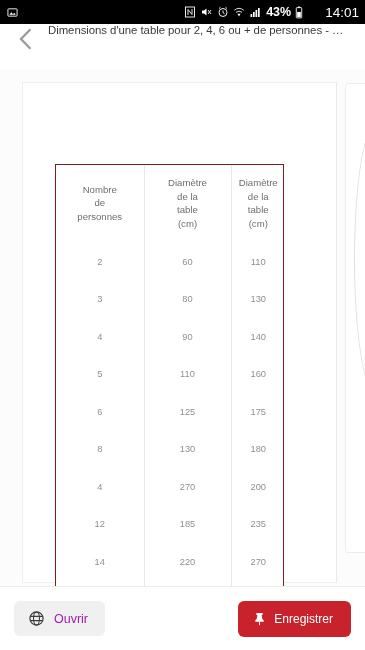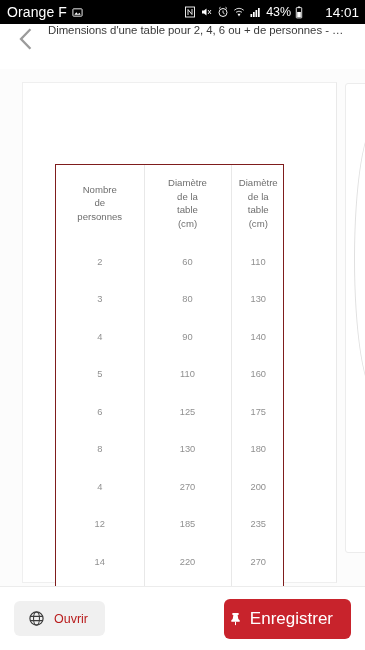--- a/index.html
+++ b/index.html
@@ -20,21 +20,21 @@
     align-items:center;
     justify-content:space-between;
     padding:0 6px 0 7px;
     font-size:13px;
   }
   .sb-left{ display:flex; align-items:center; gap:5px; }
   .sb-carrier{ font-size:14px; letter-spacing:.1px; }
   .sb-right{ display:flex; align-items:center; gap:4px; font-size:12.5px; }
   .sb-ico{ display:inline-block; line-height:0; }
   .sb-clock{ font-size:13.5px; margin-left:18px; }
-  .sb-batt-pct{ font-size:12.5px; }
+  .sb-batt-pct{ font-size:12.5px;font-weight:bold; }
 
   
   .header{
     height:45px;
     background:#ffffff;
     display:flex;
     padding-left:10px;
     padding-right:8px;
   }
   .back-btn{
@@ -150,44 +150,43 @@
     padding:0 14px;
   }
   .btn-open{
     display:flex;
     align-items:center;
     gap:9px;
     background:#f0f0f0;
     border:none;
     border-radius:6px;
     padding:9px 17px 9px 14px;
-    color:#b91c1c;
+    color:#a21caf;
     font-size:12.5px;
     font-family:"Liberation Sans", sans-serif;
   }
   .btn-save{
     display:flex;
     align-items:center;
     gap:7px;
     background:#c8232c;
     border:none;
     border-radius:6px;
-    padding:10px 18px 10px 4px;
+    padding:10px 18px 10px 14px;
     color:#ffffff;
-    font-size:17px;
+    font-size:12px;
     font-family:"Liberation Sans", sans-serif;
   }
   .ico{ display:inline-block; line-height:0; flex:0 0 auto; }
 </style>
 </head>
 <body>
 
 <div class="statusbar">
   <div class="sb-left">
-    <span class="sb-carrier">Orange F</span>
     <span class="ico sb-ico">
       <svg width="11" height="11" viewBox="0 0 24 24">
         <rect x="2" y="4" width="20" height="16" rx="1.5" fill="none" stroke="#ffffff" stroke-width="2"></rect>
         <path d="M5 17l4.5-5.5L13 16l3-3.5L19 17z" fill="#ffffff"></path>
       </svg>
     </span>
   </div>
   <div class="sb-right">
     <span class="ico sb-ico">
       <svg width="12" height="12" viewBox="0 0 24 24">

